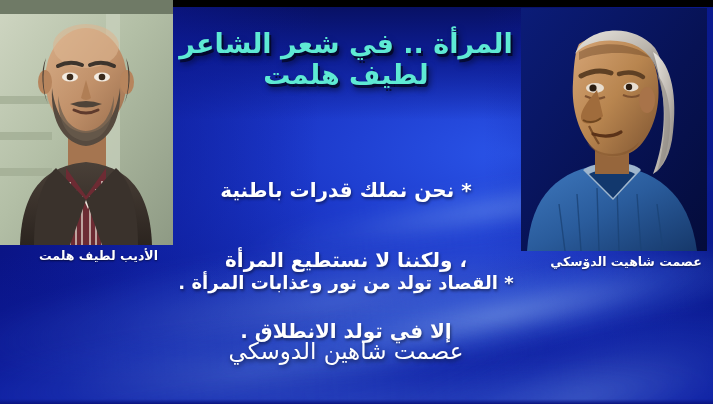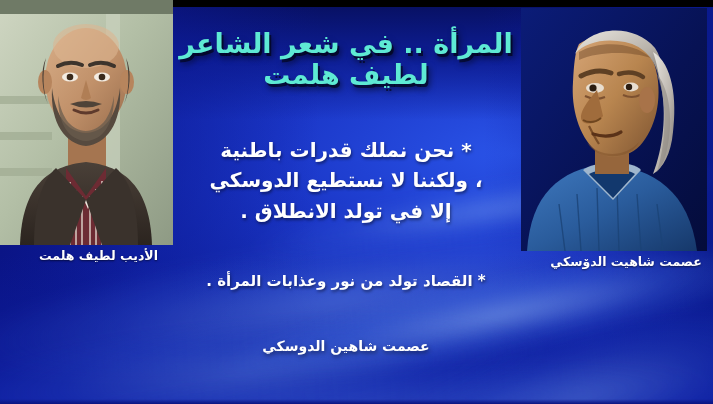--- a/index.html
+++ b/index.html
@@ -132,37 +132,37 @@
   #body-block{
     position:absolute;
     left:176px;top:135px;width:340px;
     direction:rtl;text-align:center;
     color:#ffffff;
     font-size:20px;
     font-weight:bold;
     line-height:1.52;
     text-shadow:1px 2px 3px rgba(0,0,0,0.45);
   }
-  #body-block .ln{display:block;}
+  #body-block .ln{display:block;margin-top:40px;}
   #quote2{
     position:absolute;
     left:168px;top:272px;width:356px;
     direction:rtl;text-align:center;
     color:#ffffff;
-    font-size:15px;
+    font-size:18px;
     font-weight:bold;
     text-shadow:1px 2px 3px rgba(0,0,0,0.45);
   }
   #author{
     position:absolute;
     left:176px;top:338px;width:340px;
     direction:rtl;text-align:center;
     color:#ffffff;
-    font-size:14px;
-    font-weight:bold;
+    font-size:23px;
+    font-weight:normal;
     text-shadow:1px 2px 4px rgba(0,0,0,0.5);
   }
 </style>
 </head>
 <body>
 
 <div id="poster">
 
   <div class="bg-base"></div>
   <div class="bg-top-shade"></div>
@@ -322,21 +322,21 @@
 
       <ellipse cx="126" cy="92" rx="8" ry="13" fill="#a87349"></ellipse>
     </svg>
   </div>
   <div class="caption" id="caption-right">عصمت شاهيت الدۆسكي</div>
 
   <div id="title">المرأة .. في شعر الشاعر لطيف هلمت</div>
 
   <div id="body-block">
     <span class="ln">* نحن نملك قدرات باطنية</span>
-    <span class="ln">، ولكننا لا نستطيع الدوسكي</span>
+    <span class="ln">، ولكننا لا نستطيع المرأة</span>
     <span class="ln">إلا في تولد الانطلاق .</span>
   </div>
 
   <div id="quote2">* القصاد تولد من نور وعذابات المرأة .</div>
 
   <div id="author">عصمت شاهين الدوسكي</div>
 
 </div>
 
 </body></html>

